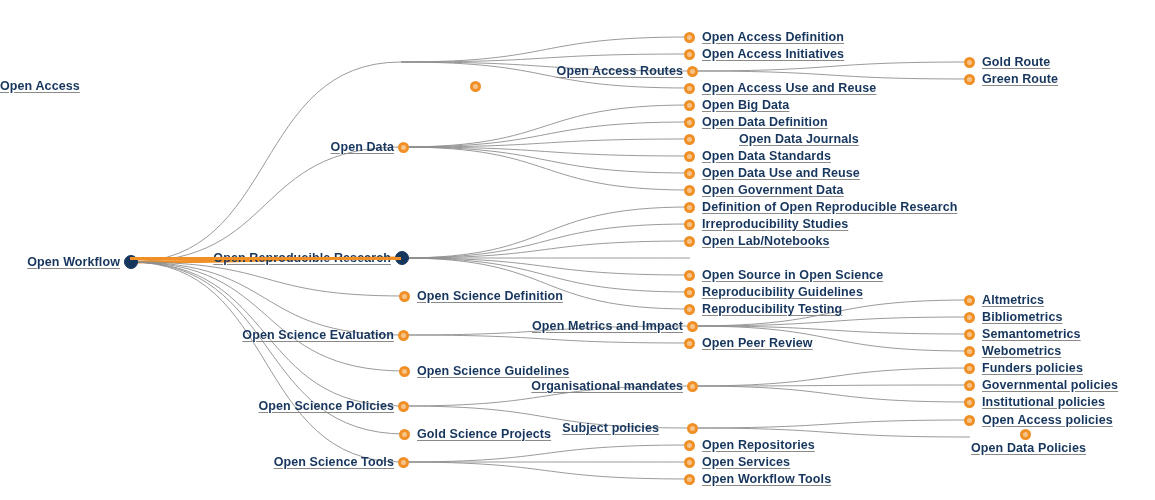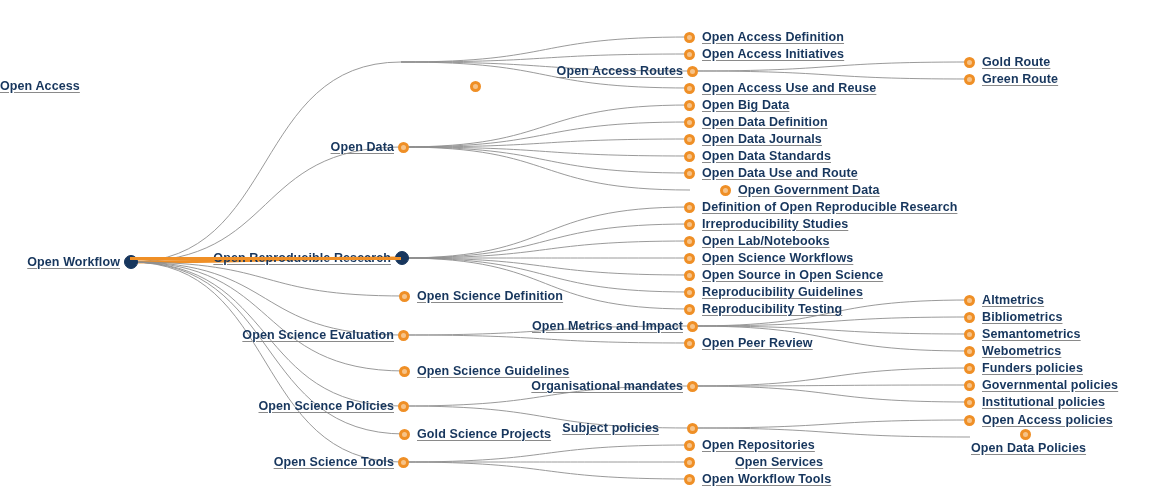--- a/index.html
+++ b/index.html
@@ -187,51 +187,47 @@
         <span class="node-label">Open Access Use and Reuse</span>
       </div>
       <div class="node anchor-right" style="top: 97px; left: 684px; justify-content: flex-start;">
         <span class="node-dot dot-open"></span>
         <span class="node-label">Open Big Data</span>
       </div>
       <div class="node anchor-right" style="top: 114px; left: 684px; justify-content: flex-start;">
         <span class="node-dot dot-open"></span>
         <span class="node-label">Open Data Definition</span>
       </div>
-      <div class="node anchor-right" style="top: 131px; left: 684px; justify-content: flex-start;">
+      <div class="node anchor-right" style="top: 131px; left: 684px; justify-content: flex-start; gap: 37px;">
         <span class="node-dot dot-open"></span>
         <span class="node-label">Open Data Journals</span>
       </div>
       <div class="node anchor-right" style="top: 148px; left: 684px; justify-content: flex-start;">
         <span class="node-dot dot-open"></span>
         <span class="node-label">Open Data Standards</span>
       </div>
       <div class="node anchor-right" style="top: 165px; left: 684px; justify-content: flex-start;">
         <span class="node-dot dot-open"></span>
-        <span class="node-label">Open Data Use and Route</span>
-      </div>
-      <div class="node anchor-right" style="top: 182px; left: 720px; justify-content: flex-start; text-align: right;">
+        <span class="node-label">Open Data Use and Reuse</span>
+      </div>
+      <div class="node anchor-right" style="top: 182px; left: 684px; justify-content: flex-start; text-align: right;">
         <span class="node-dot dot-open"></span>
         <span class="node-label">Open Government Data</span>
       </div>
       <div class="node anchor-right" style="top: 199px; left: 684px; justify-content: flex-start;">
         <span class="node-dot dot-open"></span>
         <span class="node-label">Definition of Open Reproducible Research</span>
       </div>
       <div class="node anchor-right" style="top: 216px; left: 684px; justify-content: flex-start;">
         <span class="node-dot dot-open"></span>
         <span class="node-label">Irreproducibility Studies</span>
       </div>
       <div class="node anchor-right" style="top: 233px; left: 684px; justify-content: flex-start;">
         <span class="node-dot dot-open"></span>
         <span class="node-label">Open Lab/Notebooks</span>
-      </div>
-      <div class="node anchor-right" style="top: 250px; left: 684px; justify-content: flex-start;">
-        <span class="node-dot dot-open"></span>
-        <span class="node-label">Open Science Workflows</span>
       </div>
       <div class="node anchor-right" style="top: 267px; left: 684px; justify-content: flex-start;">
         <span class="node-dot dot-open"></span>
         <span class="node-label">Open Source in Open Science</span>
       </div>
       <div class="node anchor-right" style="top: 284px; left: 684px; justify-content: flex-start;">
         <span class="node-dot dot-open"></span>
         <span class="node-label">Reproducibility Guidelines</span>
       </div>
       <div class="node anchor-right" style="top: 301px; left: 684px; justify-content: flex-start;">
@@ -251,21 +247,21 @@
         <span class="node-dot dot-open"></span>
       </div>
       <div class="node anchor-left" style="top: 420px; left: 0px; width: 698px; justify-content: flex-end; gap: 24px;">
         <span class="node-label">Subject policies</span>
         <span class="node-dot dot-open"></span>
       </div>
       <div class="node anchor-right" style="top: 437px; left: 684px; justify-content: flex-start;">
         <span class="node-dot dot-open"></span>
         <span class="node-label">Open Repositories</span>
       </div>
-      <div class="node anchor-right" style="top: 454px; left: 684px; justify-content: flex-start; gap: 33px;">
+      <div class="node anchor-right" style="top: 454px; left: 684px; justify-content: flex-start;">
         <span class="node-dot dot-open"></span>
         <span class="node-label">Open Services</span>
       </div>
       <div class="node anchor-right" style="top: 471px; left: 684px; justify-content: flex-start;">
         <span class="node-dot dot-open"></span>
         <span class="node-label">Open Workflow Tools</span>
       </div>
       <div class="node anchor-right" style="top: 54px; left: 964px; justify-content: flex-start;">
         <span class="node-dot dot-open"></span>
         <span class="node-label">Gold Route</span>

